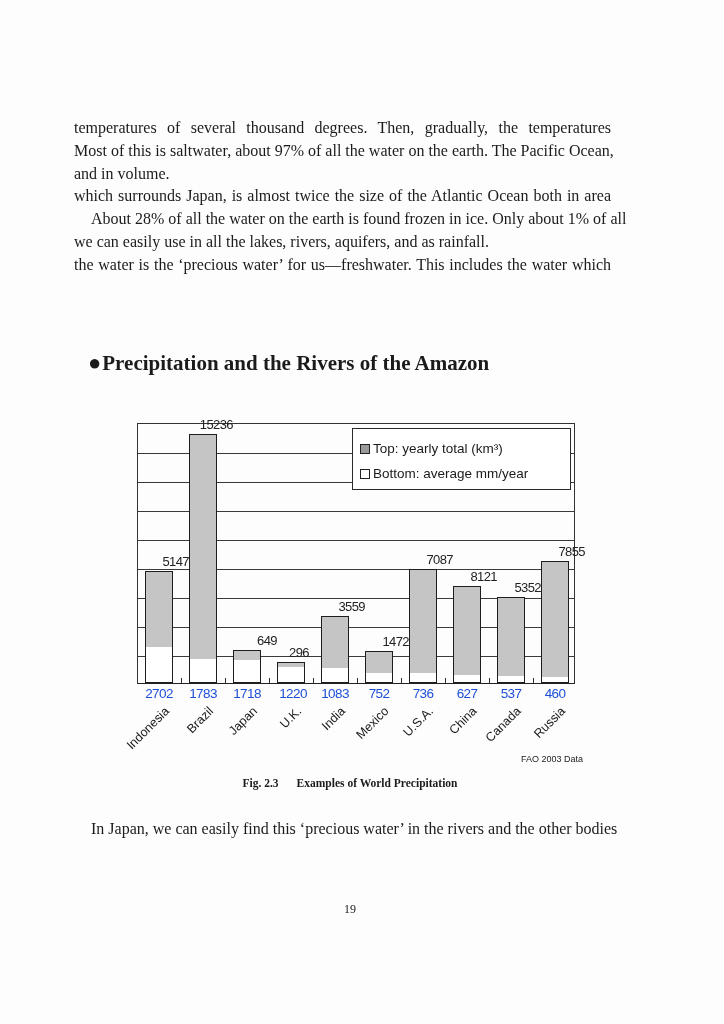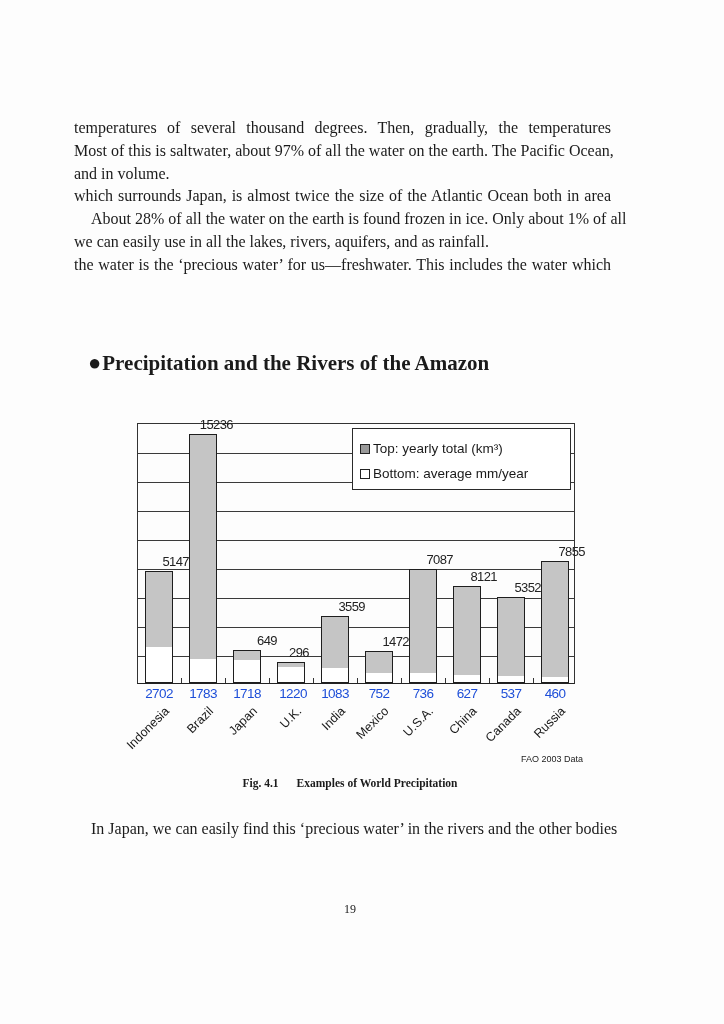--- a/index.html
+++ b/index.html
@@ -196,21 +196,21 @@
       <div class="legend-row" style="top:37px;">
         <span class="swatch white"></span>
         <span>Bottom: average mm/year</span>
       </div>
     </div>
   </div>
 
   <div id="source">FAO 2003 Data</div>
 
   <div id="caption">
-    <span>Fig. 4.1</span><span class="cap-title">Examples of World Precipitation</span>
+    <span>Fig. 2.3</span><span class="cap-title">Examples of World Precipitation</span>
   </div>
 
   <div id="closing" class="body-text" style="top:818px;">
     <span class="line indent">In Japan, we can easily find this ‘precious water’ in the rivers and the other bodies</span>
   </div>
 
   <div id="page-number">19</div>
 </div>
 
 </body></html>

